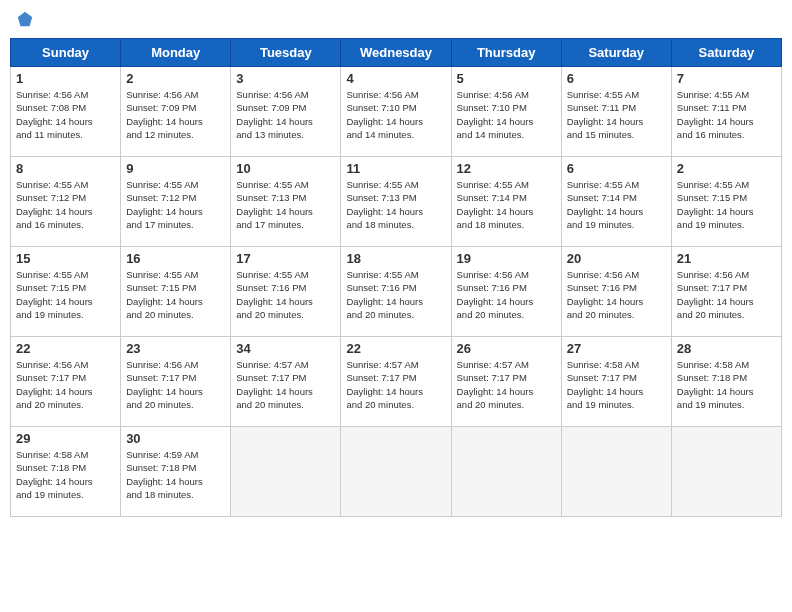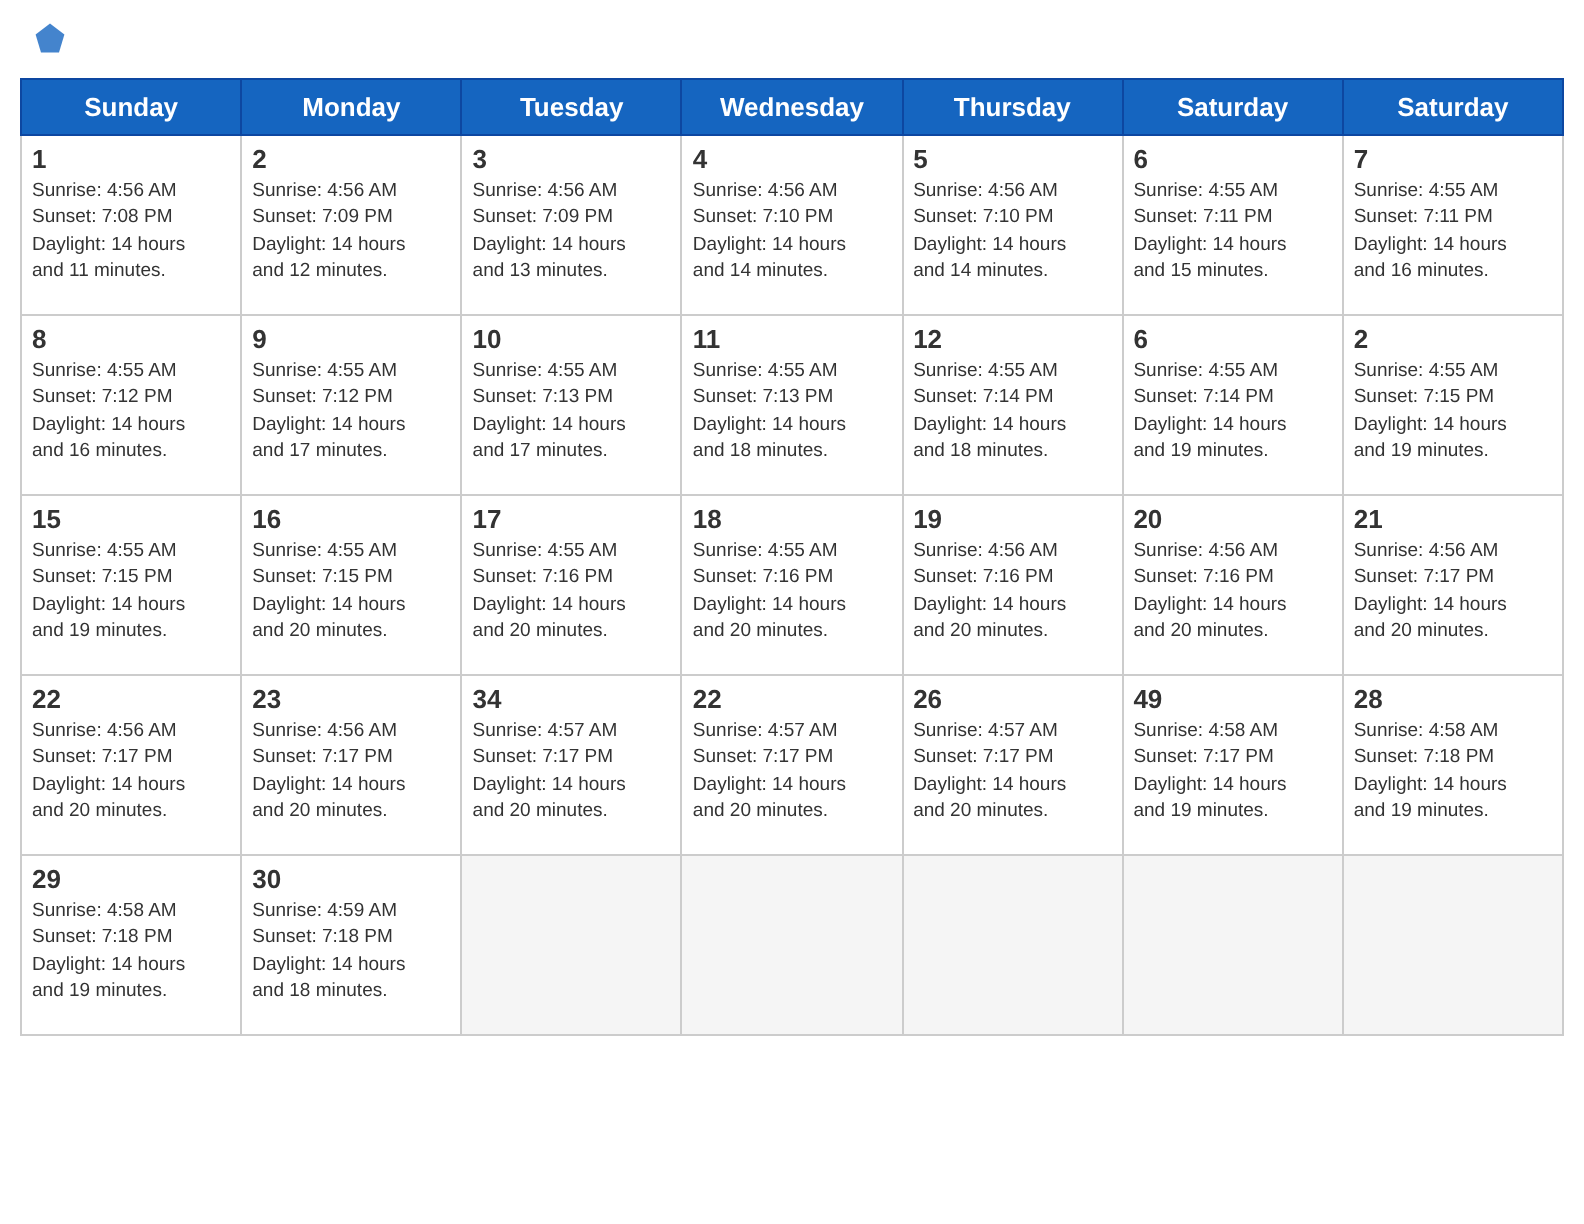--- a/index.html
+++ b/index.html
@@ -230,21 +230,21 @@
         </td>
         <td>
           <span class="day-number">22</span>
           <div class="day-info">Sunrise: 4:57 AM<br>Sunset: 7:17 PM<br>Daylight: 14 hours<br>and 20 minutes.</div>
         </td>
         <td>
           <span class="day-number">26</span>
           <div class="day-info">Sunrise: 4:57 AM<br>Sunset: 7:17 PM<br>Daylight: 14 hours<br>and 20 minutes.</div>
         </td>
         <td>
-          <span class="day-number">49</span>
+          <span class="day-number">27</span>
           <div class="day-info">Sunrise: 4:58 AM<br>Sunset: 7:17 PM<br>Daylight: 14 hours<br>and 19 minutes.</div>
         </td>
         <td>
           <span class="day-number">28</span>
           <div class="day-info">Sunrise: 4:58 AM<br>Sunset: 7:18 PM<br>Daylight: 14 hours<br>and 19 minutes.</div>
         </td>
       </tr>
       <tr class="week-row">
         <td>
           <span class="day-number">29</span>

